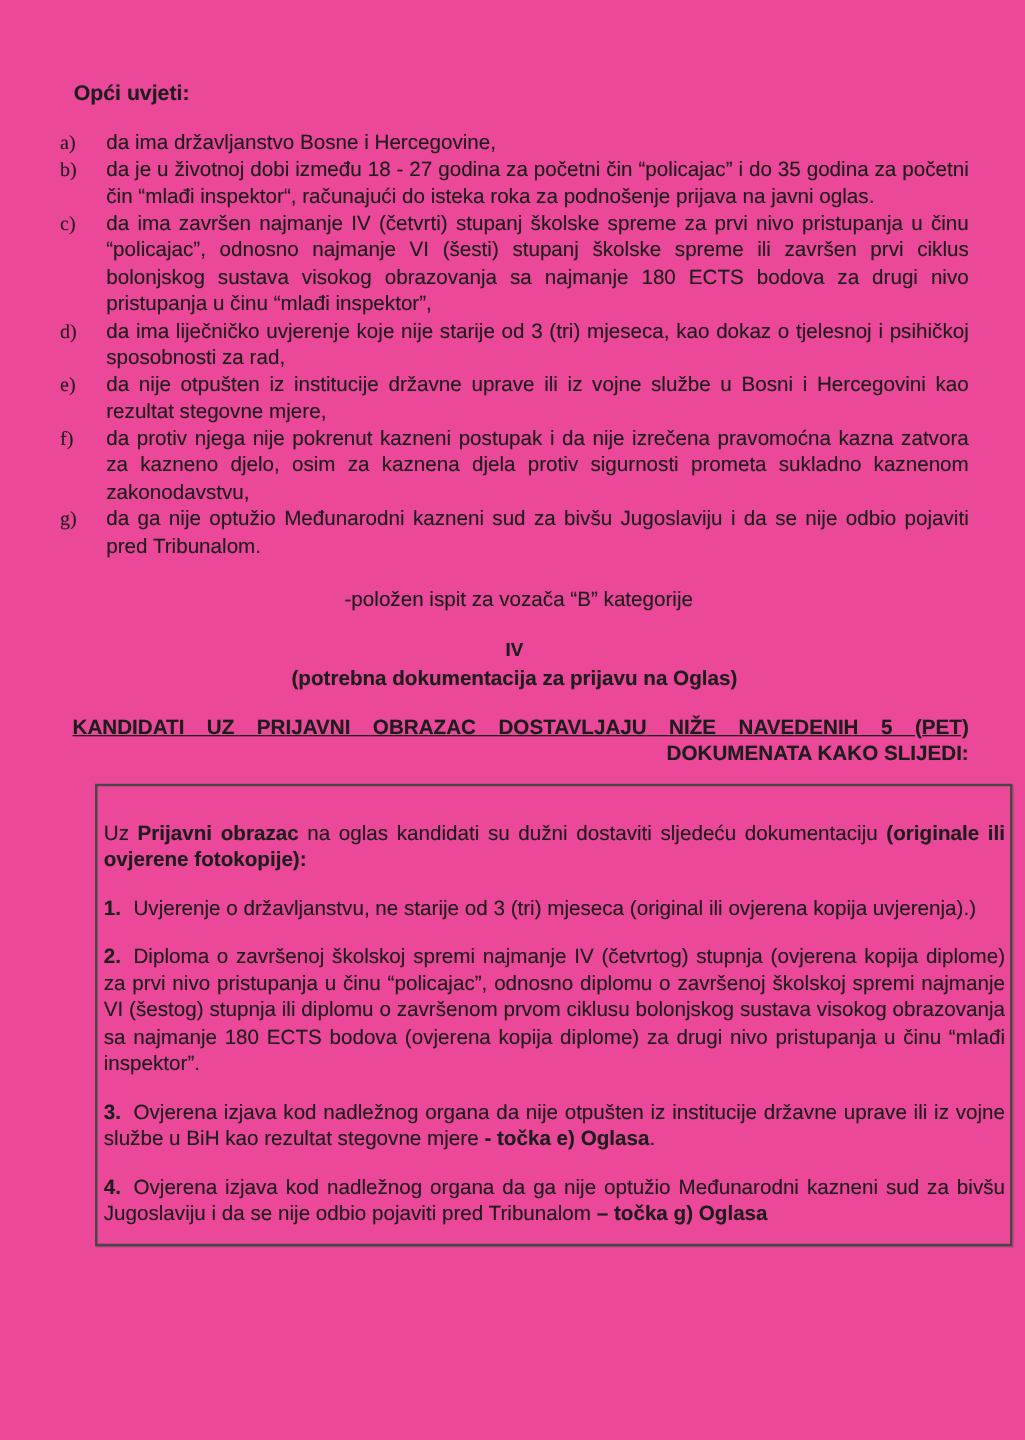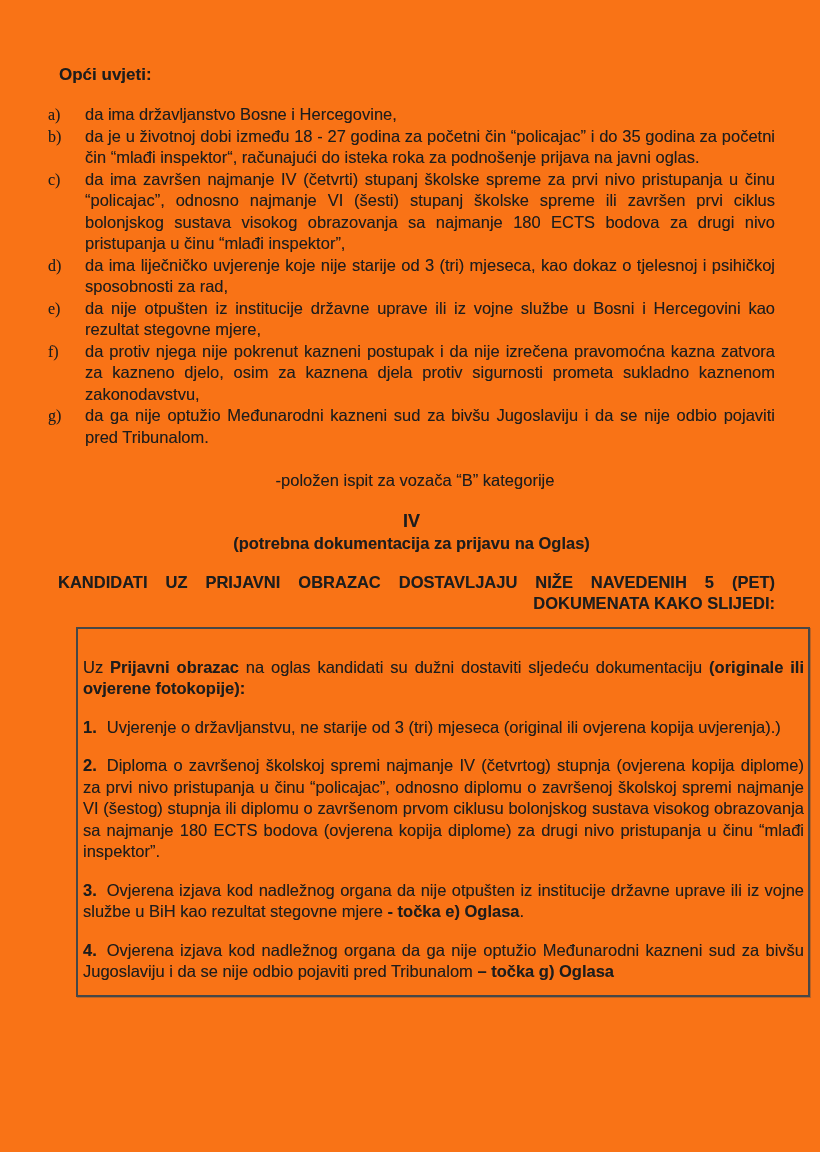--- a/index.html
+++ b/index.html
@@ -1,20 +1,20 @@
 <!DOCTYPE html>
 <html><head>
 <meta charset="utf-8">
 <style>
   html,body { margin:0; padding:0; background:#ffffff; }
   .page {
     position:relative;
     width:820px; height:1152px;
     box-sizing:border-box;
-    background:#f97316;
+    background:#ec4899;
     padding:64px 45px 0 48px;
     font-family:"Liberation Sans", sans-serif;
     font-size:16.5px;
     line-height:21.5px;
     color:#1d1d1d;
     text-shadow:0 0 0.6px rgba(25,25,25,0.38);
     overflow:hidden;
   }
   .section-label {
     font-size:17px; font-weight:700; line-height:22px;
@@ -24,24 +24,24 @@
   .cond-item { display:flex; }
   .cond-marker {
     flex:0 0 37px; width:37px;
     font-family:"Liberation Serif", serif;
     font-size:16px;
   }
   .cond-text { flex:1; text-align:justify; }
   .posebni-label { margin-top:28px; }
   .polozen-line { margin-top:22px; margin-left:7px;text-align:center; }
   .sec4 { margin-top:18px; text-align:center; font-weight:700; }
-  .sec4-numeral { font-size:18px; line-height:22px; }
+  .sec4-numeral { font-size:15px; line-height:22px; }
   .sec4-subtitle { font-size:16.5px; line-height:22px; }
   .kandidati { margin-top:18px; margin-left:10px; width:717px; font-weight:700; }
-  .kandidati-line1 { text-align:justify; text-align-last:justify; }
+  .kandidati-line1 { text-align:justify; text-align-last:justify;text-decoration:underline; }
   .kandidati-line2 { text-align:right; }
   .docbox {
     margin-top:12px;
     border:2px solid #474747;
     box-shadow:1px 1px 0 rgba(70,70,70,0.35);
     padding:28px 4px 12px 5px;
     box-sizing:border-box;
     width:734px;
     margin-left:28px;
   }

